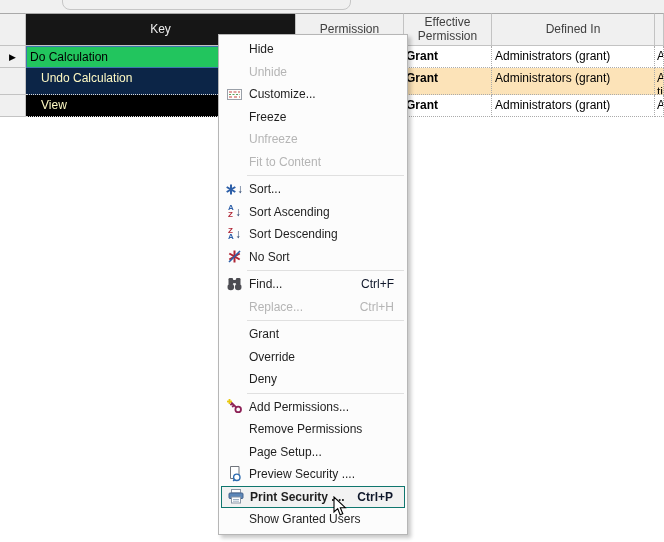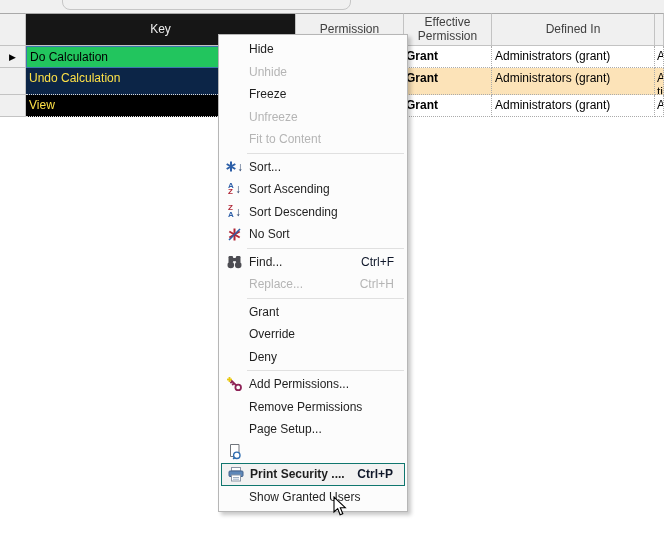--- a/index.html
+++ b/index.html
@@ -13,21 +13,21 @@
   
   .grid{position:absolute;left:0;top:13px;width:664px;display:grid;
         grid-template-columns:26px 270px 108px 88px 163px 9px;
         grid-template-rows:33px 22px 27px 22px;}
   .cell{box-sizing:border-box;overflow:hidden;}
   .h{background:#f0f0f0;border-top:1px solid #a9a9a9;border-right:1px solid #c3c3c3;border-bottom:1px solid #c3c3c3;
      display:flex;align-items:center;justify-content:center;font-size:12px;color:#3f3f3f;text-align:center;line-height:1.15;}
   .h.key{background:#161616;color:#ededed;}
   .sel{background:#f0f0f0;border-right:1px solid #c3c3c3;border-bottom:1px solid #c3c3c3;display:flex;align-items:center;justify-content:center;}
   .sel-arrow{font-size:9px;color:#000;}
-  .kc{font-size:12px;padding:3px 3px 0 3px;color:#fde047;border-bottom:1px dotted #d9d9d9;}
+  .kc{font-size:12px;padding:3px 3px 0 15px;color:#fef9c3;border-bottom:1px dotted #d9d9d9;}
   .kc.editing{background:#22c55e;color:#000;border:1px solid #3d76ad;display:flex;align-items:center;padding:0 3px;}
   .kc.selected{background:var(--navy,#0c2547);}
   .kc.normal{background:#000;}
   .dc{background:#fff;font-size:12px;color:#000;padding:3px 0 0 3px;border-right:1px dotted #ababab;border-bottom:1px dotted #ababab;white-space:nowrap;}
   .dc.bold{font-weight:bold;padding-left:2px;}
   .dc.hl{background:var(--hl,#fce3b8);}
   .dc.extra{white-space:pre-line;padding-left:2px;}
 
   
   .context-menu{position:absolute;left:218px;top:34px;width:190px;box-sizing:border-box;background:#fcfcfc;
@@ -93,20 +93,31 @@
 
   <div class="menu-item">
         <span class="icon-box"></span>
         <span class="mi-label">Hide</span>
       </div>
       <div class="menu-item disabled">
         <span class="icon-box"></span>
         <span class="mi-label">Unhide</span>
       </div>
       <div class="menu-item">
+        <span class="icon-box">
+          <svg width="15" height="13" viewBox="0 0 15 13">
+            <rect x="0.5" y="1.5" width="14" height="10" fill="#fdfdfd" stroke="#9aa0a8"></rect>
+            <line x1="2" y1="4" x2="13" y2="4" stroke="#c84a44" stroke-width="1.2" stroke-dasharray="3 1.5"></line>
+            <line x1="2" y1="6.5" x2="13" y2="6.5" stroke="#58a05a" stroke-width="1.2" stroke-dasharray="2 1.5"></line>
+            <line x1="2" y1="9" x2="13" y2="9" stroke="#c84a44" stroke-width="1.2" stroke-dasharray="3 2"></line>
+          </svg>
+        </span>
+        <span class="mi-label">Customize...</span>
+      </div>
+      <div class="menu-item">
         <span class="icon-box"></span>
         <span class="mi-label">Freeze</span>
       </div>
       <div class="menu-item disabled">
         <span class="icon-box"></span>
         <span class="mi-label">Unfreeze</span>
       </div>
       <div class="menu-item disabled">
         <span class="icon-box"></span>
         <span class="mi-label">Fit to Content</span>
@@ -219,20 +230,21 @@
         <span class="mi-label">Page Setup...</span>
       </div>
       <div class="menu-item">
         <span class="icon-box">
           <svg width="14" height="16" viewBox="0 0 14 16">
             <path d="M2.5 0.5 h8.5 v12 h-8.5 z" fill="#ffffff" stroke="#70757c"></path>
             <circle cx="8.8" cy="11.3" r="3.2" fill="#ffffff" stroke="#2e6cb0" stroke-width="1.4"></circle>
             <line x1="5.2" y1="15" x2="6.7" y2="13.4" stroke="#2e6cb0" stroke-width="1.6"></line>
           </svg>
         </span>
+        <span class="mi-label">Preview Security ....</span>
       </div>
       <div class="menu-item highlighted">
         <span class="icon-box">
           <svg width="16" height="15" viewBox="0 0 16 15">
             <rect x="3.5" y="0.5" width="9" height="3.5" fill="#ffffff" stroke="#8a95a5"></rect>
             <rect x="1" y="4" width="14" height="5.5" rx="1" fill="#5d87b8" stroke="#44628c"></rect>
             <rect x="3.5" y="8" width="9" height="6" fill="#ffffff" stroke="#8a95a5"></rect>
             <line x1="5" y1="10.5" x2="11" y2="10.5" stroke="#9fb0c4"></line>
             <line x1="5" y1="12.2" x2="11" y2="12.2" stroke="#9fb0c4"></line>
           </svg>

